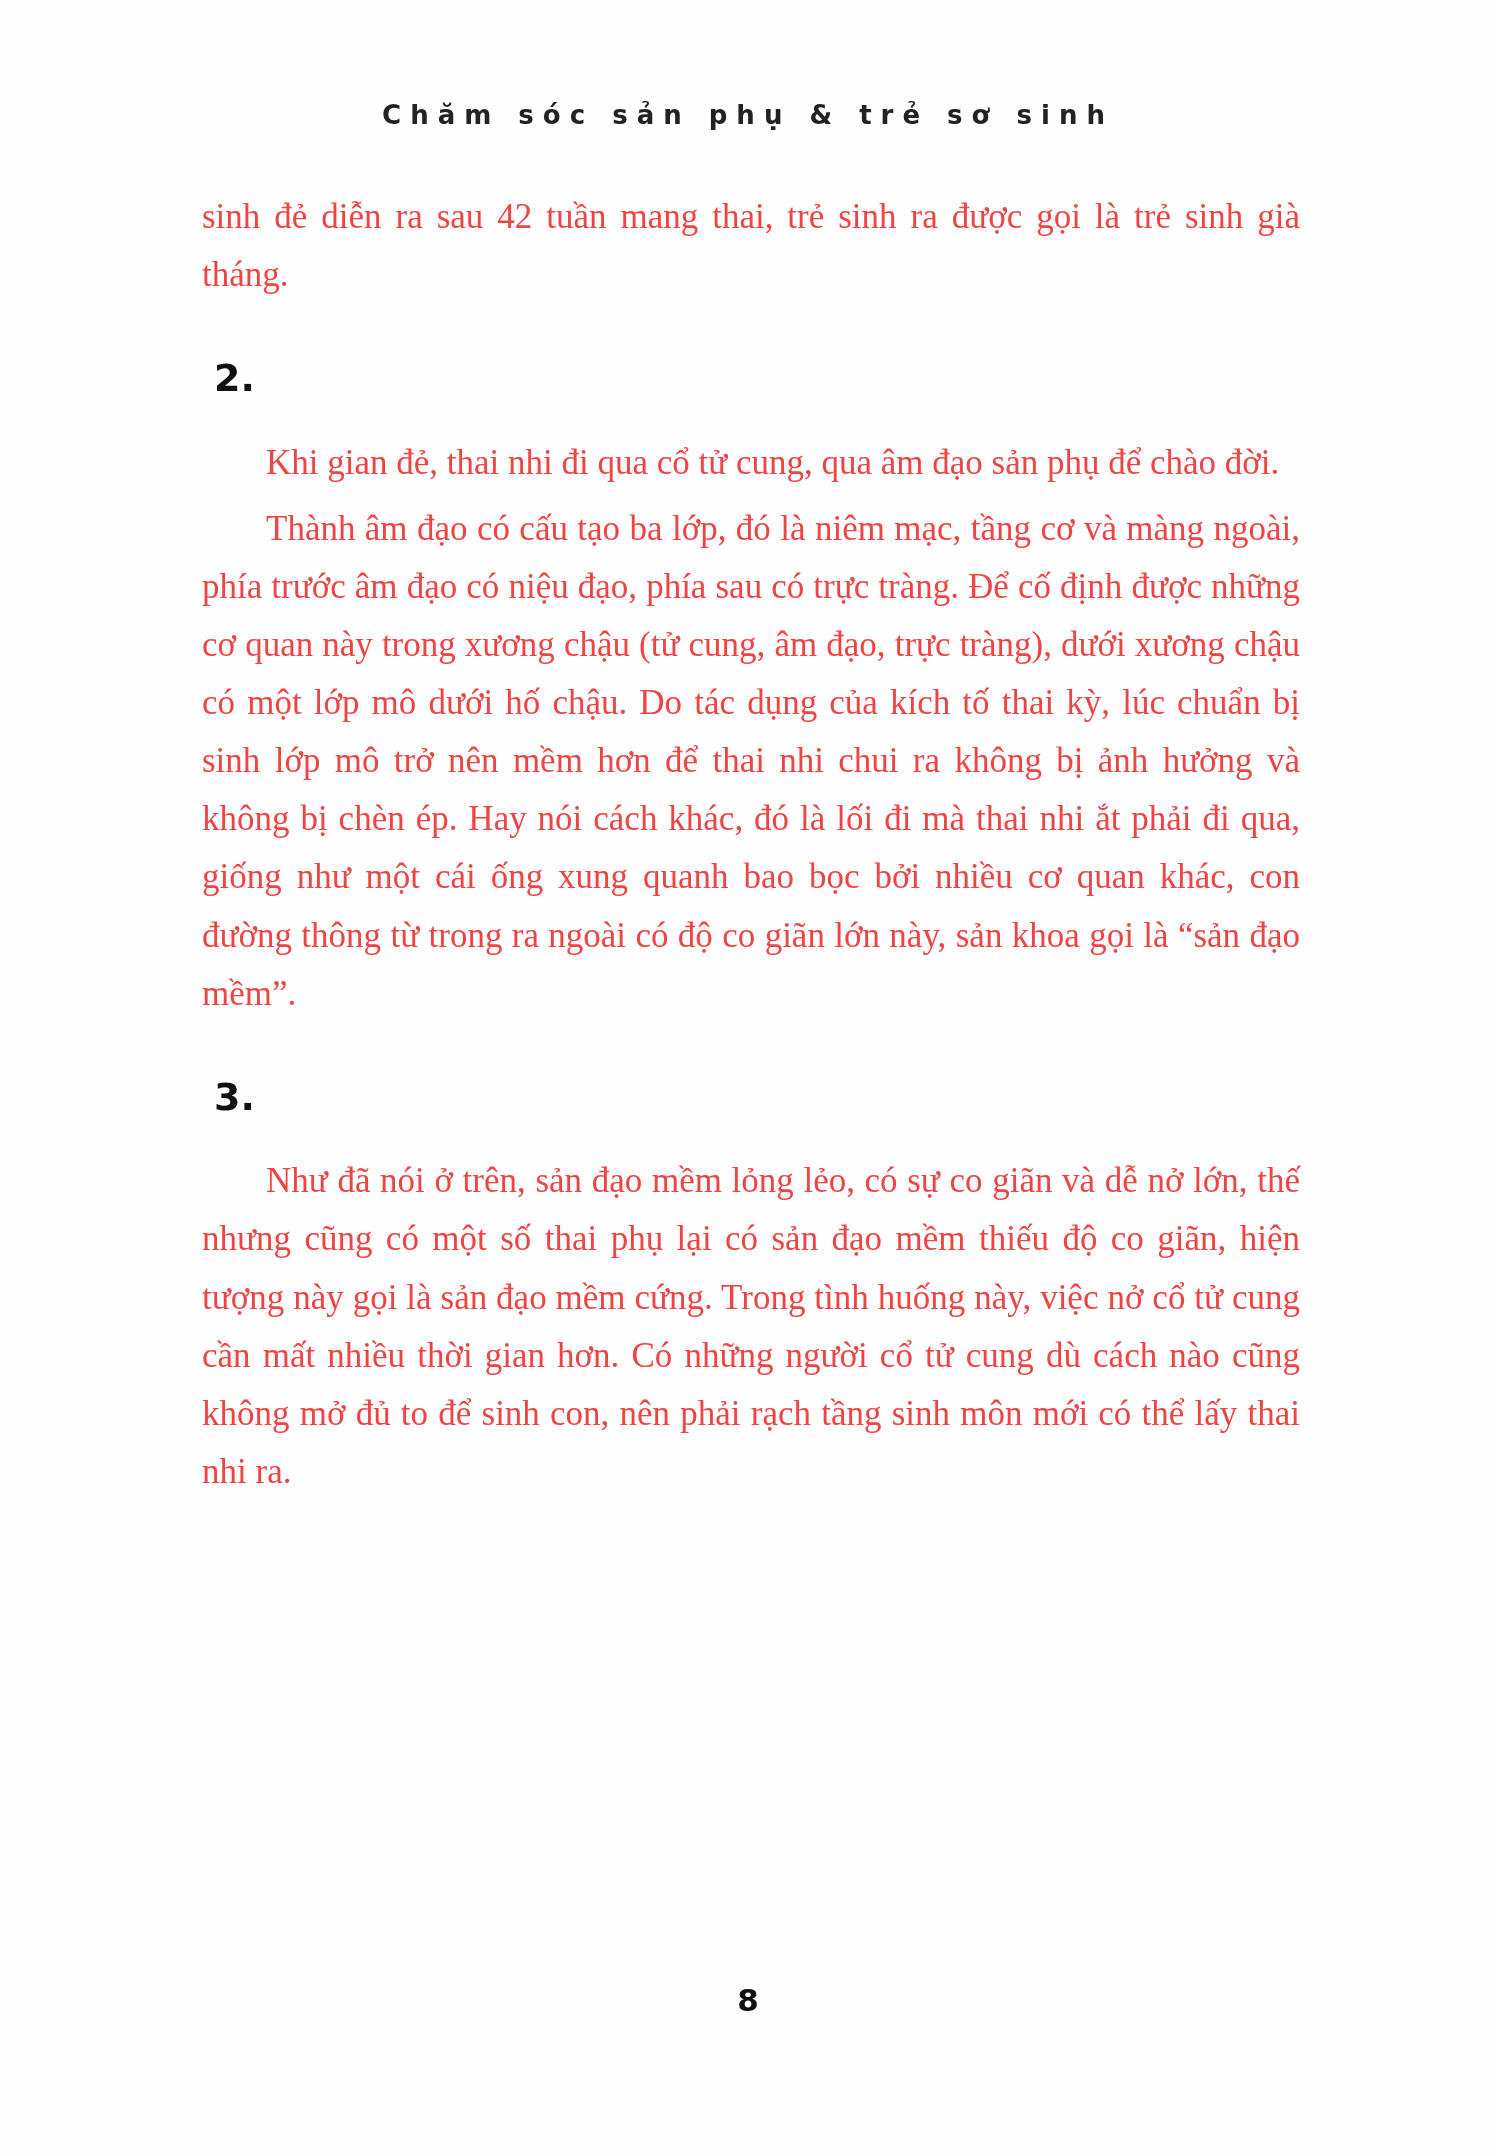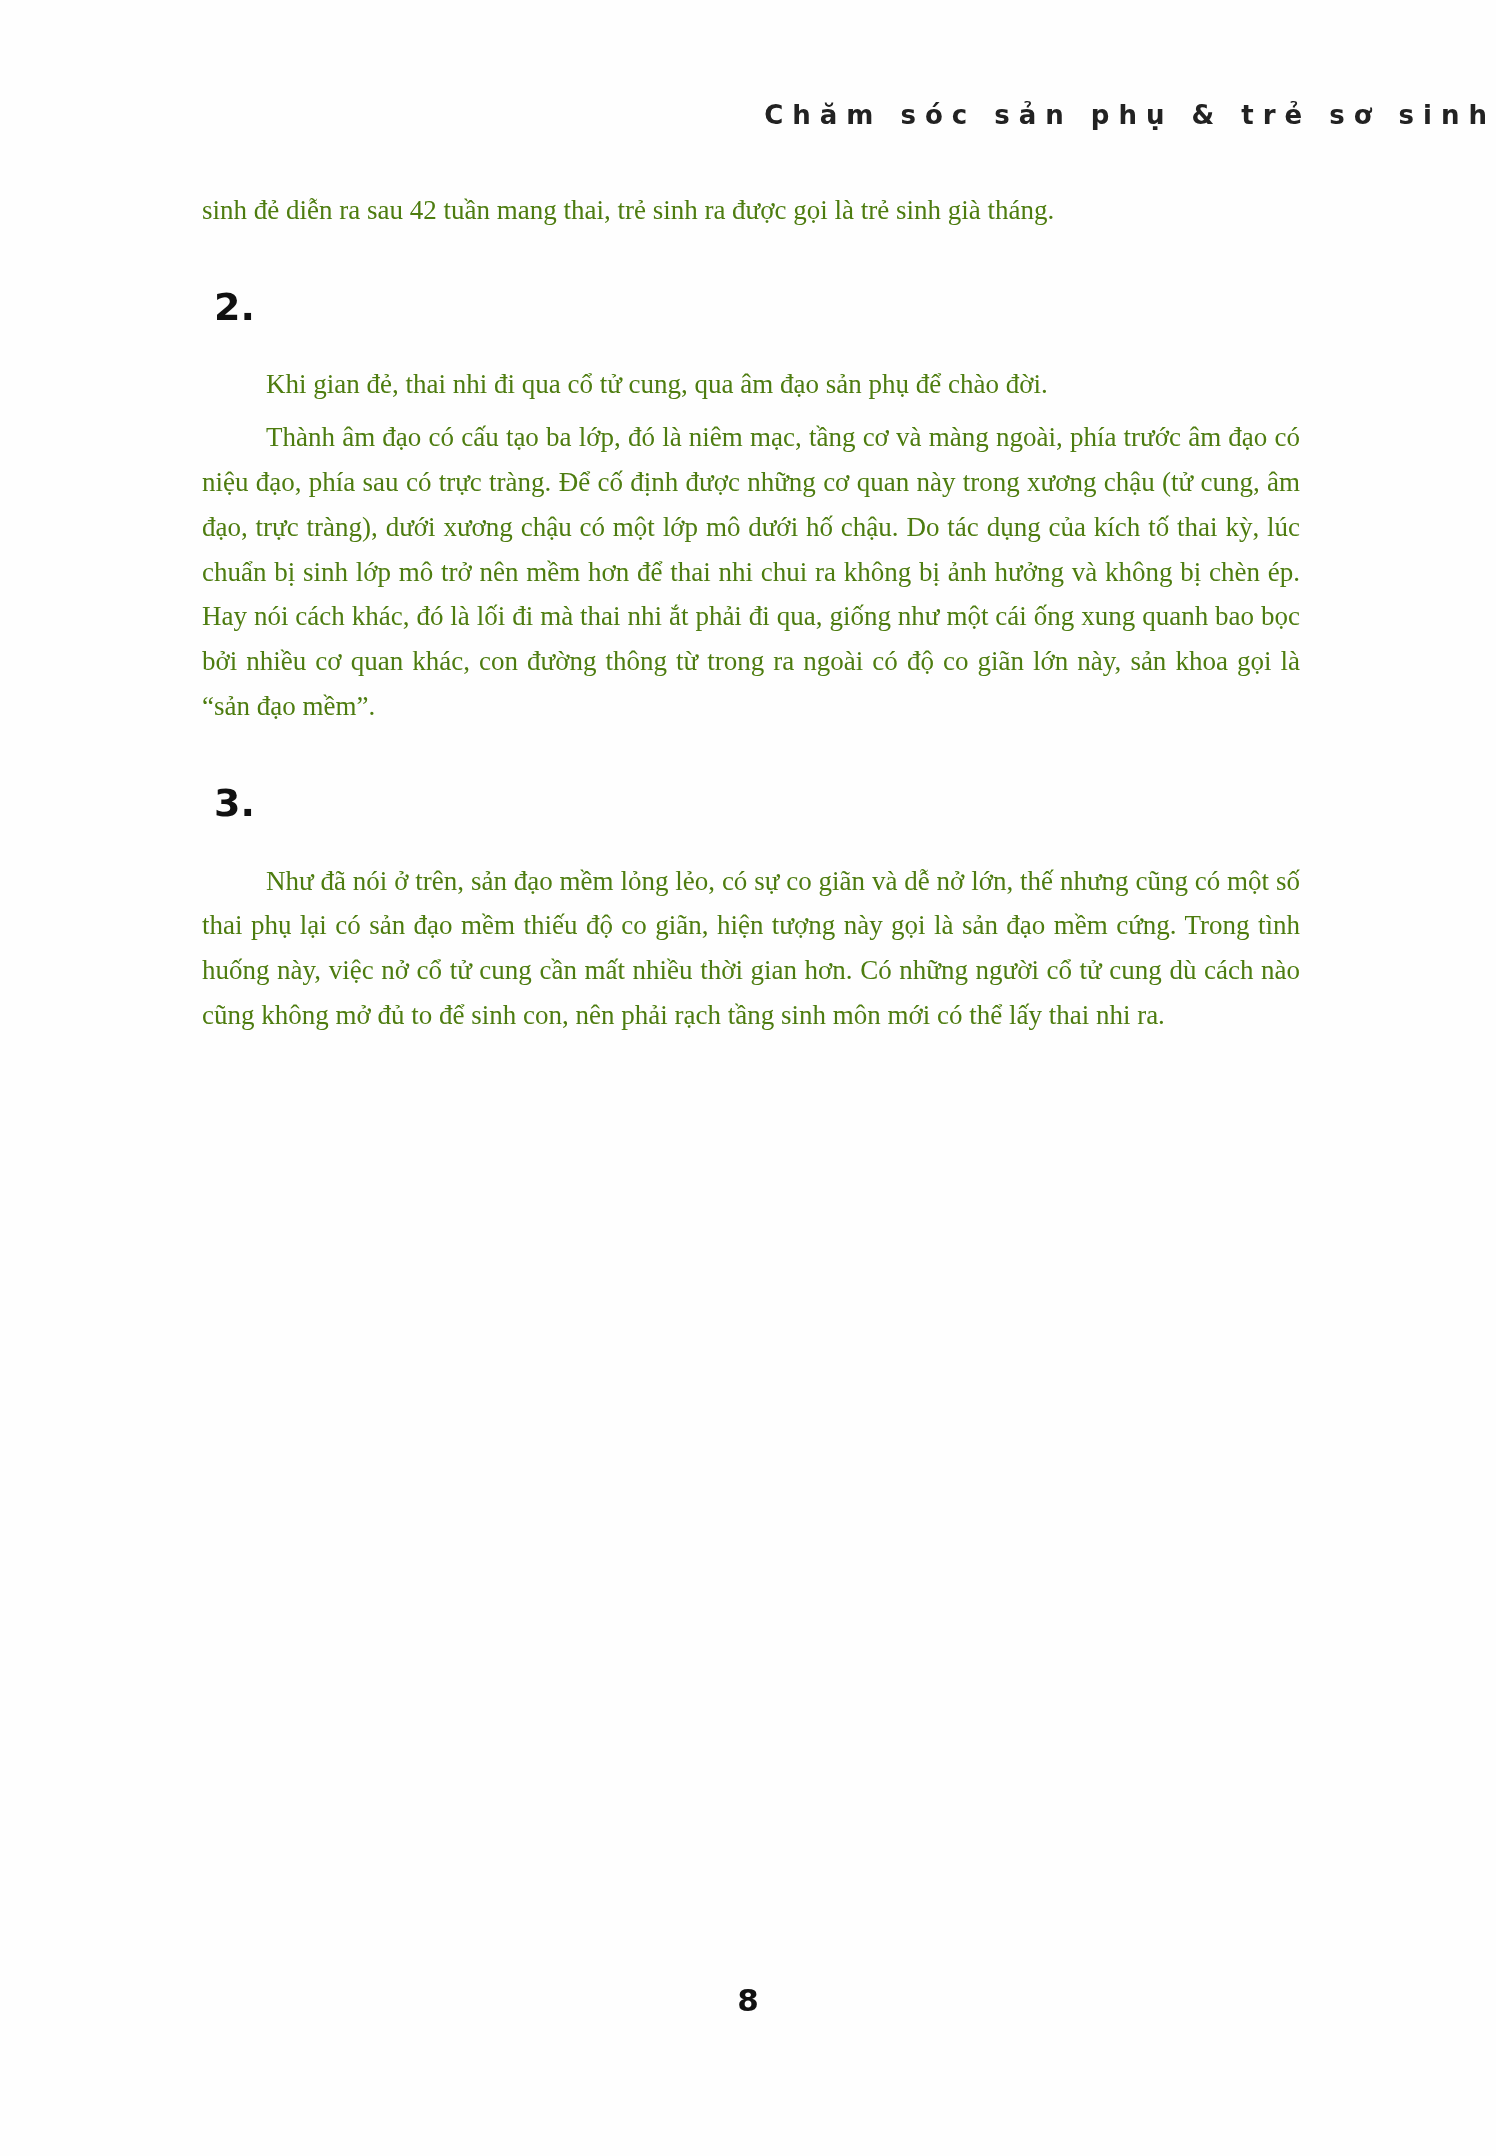--- a/index.html
+++ b/index.html
@@ -16,40 +16,40 @@
     position: relative;
     width: 1496px;
     height: 2156px;
     background: #fefefe;
   }
   .running-head {
     position: absolute;
     top: 100px;
     left: 0;
     width: 100%;
-    text-align: right;
+    text-align: center;
     font-family: "DejaVu Sans", sans-serif;
     font-size: 26px;
     font-weight: bold;
     letter-spacing: 9px;
     color: #222;
     white-space: nowrap;
   }
   .content {
     position: absolute;
     top: 188px;
     left: 202px;
     width: 1098px;
   }
   .content p {
     margin: 0 0 8px 0;
-    font-size: 27px;
+    font-size: 35px;
     line-height: 1.66;
     text-align: justify;
-    color: #4d7c0f;
+    color: #ef4444;
   }
   .content p.indent {
     text-indent: 64px;
   }
   .section-heading {
     display: flex;
     align-items: baseline;
     margin: 52px 0 32px 12px;
     font-family: "DejaVu Sans", sans-serif;
     font-size: 38px;

